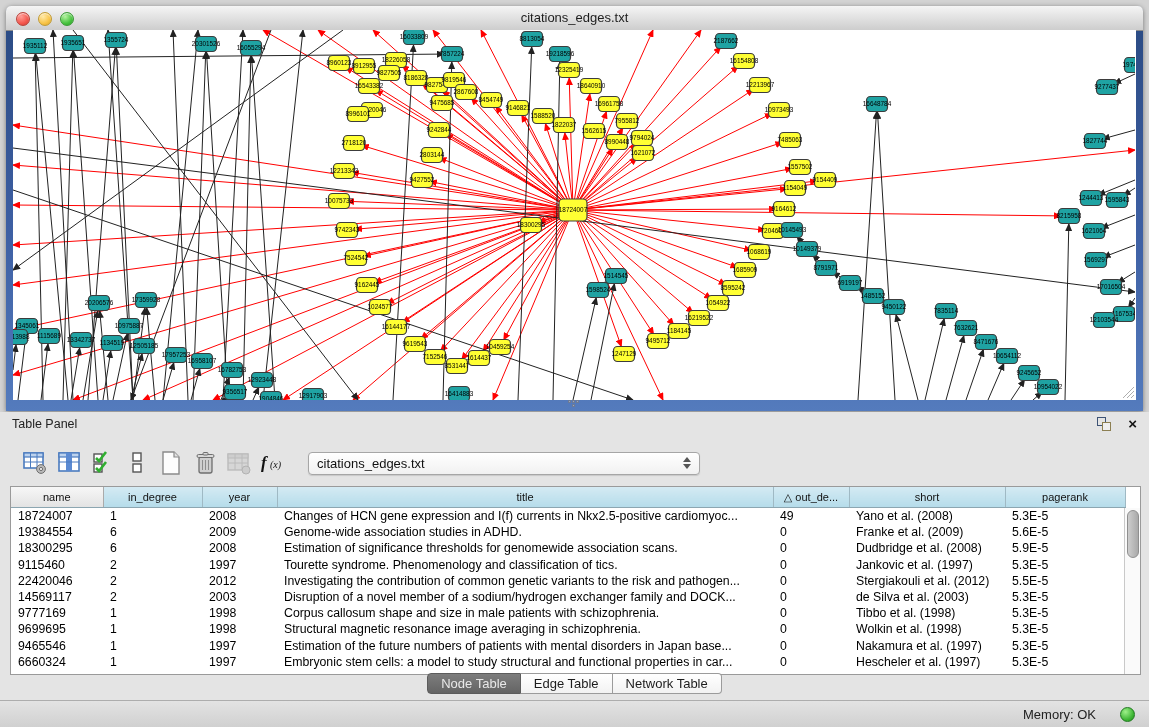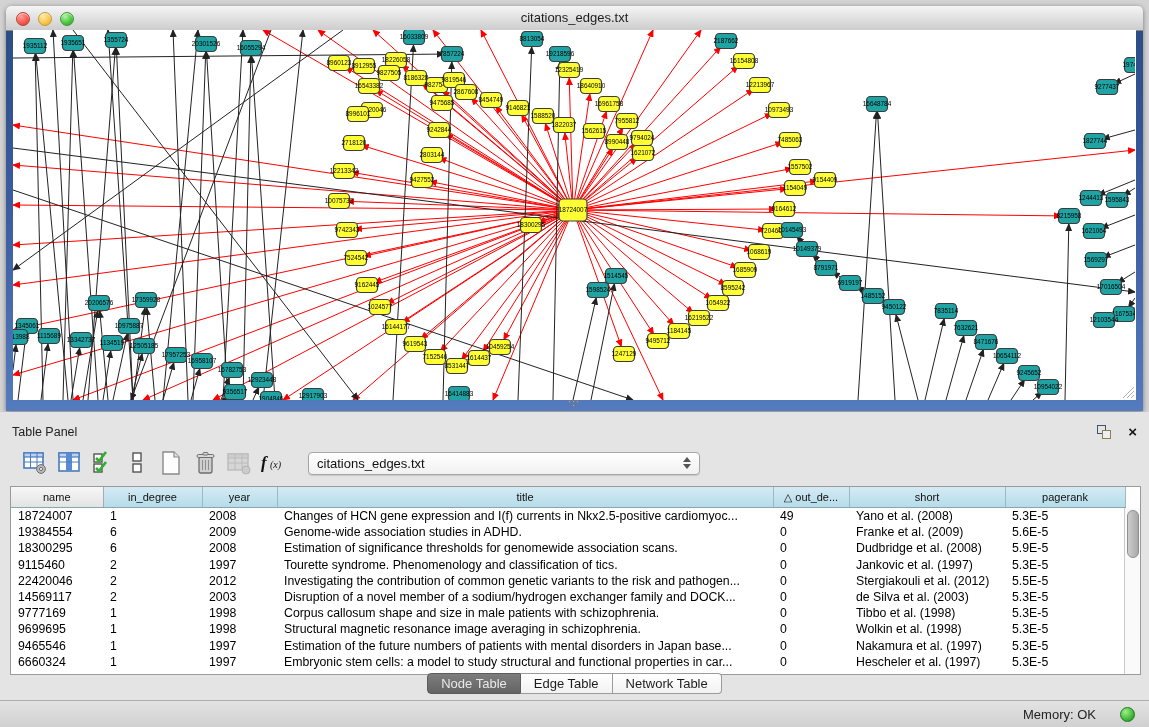--- a/index.html
+++ b/index.html
@@ -21,21 +21,21 @@
   .canvas-wrap{position:absolute;left:7px;right:7px;top:24px;bottom:11px;background:#ffffff;overflow:hidden;}
   .canvas-wrap svg{display:block;}
   .grip{position:absolute;right:1px;bottom:1px;width:16px;height:16px;opacity:.8;}
 
   
   .split-handle{position:absolute;left:566px;top:399px;width:14px;height:8px;display:flex;flex-wrap:wrap;gap:1px;align-content:center;justify-content:center;}
   .split-handle i{width:3px;height:3px;background:#9aa7bf;border:1px solid #6d7a94;box-sizing:border-box;}
 
   
   .table-panel{position:absolute;left:0;top:412px;width:1149px;height:288px;background:#e4e4e4;}
-  .panel-header{height:24px;display:flex;align-items:center;padding:8px 12px;justify-content:flex-end;}
+  .panel-header{height:24px;display:flex;align-items:center;padding:0 12px;justify-content:flex-end;}
   .panel-title{flex:1;font-size:12.5px;color:#222;}
   .float-ico{position:relative;width:18px;height:16px;margin-right:14px;}
   .float-ico i{position:absolute;width:9px;height:9px;box-sizing:border-box;background:transparent;}
   .float-ico .sq1{left:1px;top:1px;border:1.5px solid #3e5375;}
   .float-ico .sq2{left:6px;top:6px;border:1.5px solid #8c7f52;background:#efefef;}
   .close-x{font-size:15px;font-weight:bold;color:#141414;cursor:default;line-height:16px;}
 
   .toolbar{position:absolute;left:0;top:30px;right:0;height:42px;display:flex;align-items:center;padding-left:20px;}
   .tool{width:30px;height:30px;margin-right:4px;border:none;background:transparent;padding:1px;display:flex;align-items:center;justify-content:center;}
   .tool svg{display:block;}

